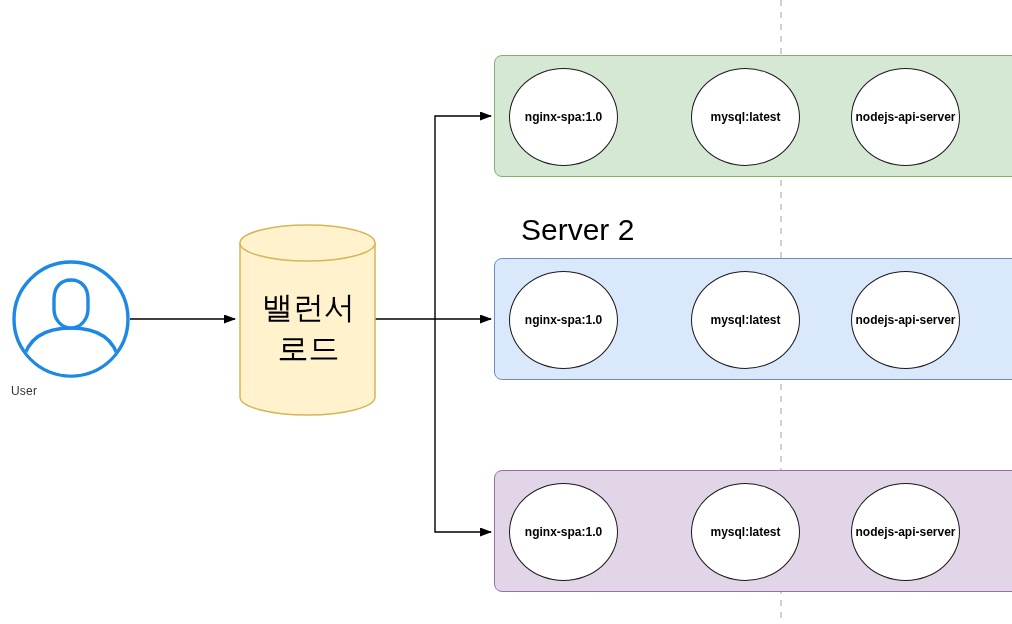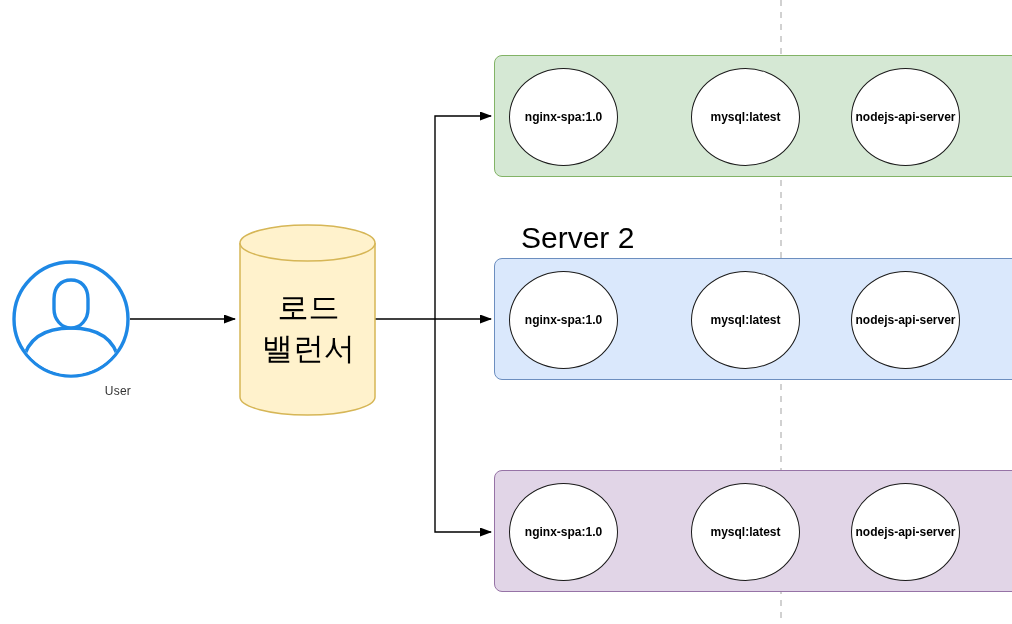--- a/index.html
+++ b/index.html
@@ -19,21 +19,21 @@
     left: 0; top: 0;
     width: 1012px; height: 624px;
   }
   .connector { stroke: var(--connector, #000); stroke-width: 1.4; fill: none; }
   .dashed-guide { stroke: var(--dashed-guide, #b3b3b3); stroke-width: 1.2; stroke-dasharray: 6 6; fill: none; }
 
   
   .user-icon-wrap { position: absolute; left: 11px; top: 259px; width: 120px; height: 120px; }
   .user-label {
     position: absolute; left: 11px; top: 384px; width: 120px;
-    text-align: right; font-size: 12px; color: #333; letter-spacing: 0.2px;
+    text-align: left; font-size: 12px; color: #333; letter-spacing: 0.2px;
   }
 
   
   .cylinder-wrap { position: absolute; left: 238px; top: 223px; width: 141px; height: 196px; }
   .cylinder-shape { fill: var(--cylinder-fill, #fff2cc); stroke: var(--cylinder-border, #d6b656); stroke-width: 1.5; }
   .lb-label {
     position: absolute; left: 238px; top: 287px; width: 141px;
     text-align: center; font-size: 31px; line-height: 41px; color: #000;
   }
 
@@ -54,21 +54,21 @@
     display: flex; align-items: center; justify-content: center;
   }
   .container-circle .circle-label {
     font-size: 12px; font-weight: bold; color: #000; text-align: center; white-space: nowrap;
   }
   .circle-pos-0 { left: 14px; }
   .circle-pos-1 { left: 196px; justify-content: center; }
   .circle-pos-2 { left: 356px; }
 
   .title-pos-0 { top: 6px; }
-  .title-pos-1 { top: 220px; }
+  .title-pos-1 { top: 212px; }
   .title-pos-2 { top: 428px; }
   .box-pos-0 { top: 55px; }
   .box-pos-1 { top: 258px; }
   .box-pos-2 { top: 470px; }
 </style>
 </head>
 <body>
 
 <div class="canvas">
 
@@ -102,22 +102,22 @@
   </div>
   <div class="user-label">User</div>
 
   <div class="cylinder-wrap">
     <svg viewBox="0 0 141 196" width="141" height="196">
       <path class="cylinder-shape" d="M2,20 L2,174 A67.5,18 0 0,0 137,174 L137,20"></path>
       <ellipse class="cylinder-shape" cx="69.5" cy="20" rx="67.5" ry="18"></ellipse>
     </svg>
   </div>
   <div class="lb-label">
+    <div>밸런서</div>
     <div>로드</div>
-    <div>밸런서</div>
   </div>
 
   <div class="server-box box-pos-0" style="background-color: rgb(213, 232, 212); border-color: rgb(130, 179, 102);">
     <div class="container-circle circle-pos-0">
       <span class="circle-label">nginx-spa:1.0</span>
     </div>
     <div class="container-circle circle-pos-1">
       <span class="circle-label">mysql:latest</span>
     </div>
     <div class="container-circle circle-pos-2">

